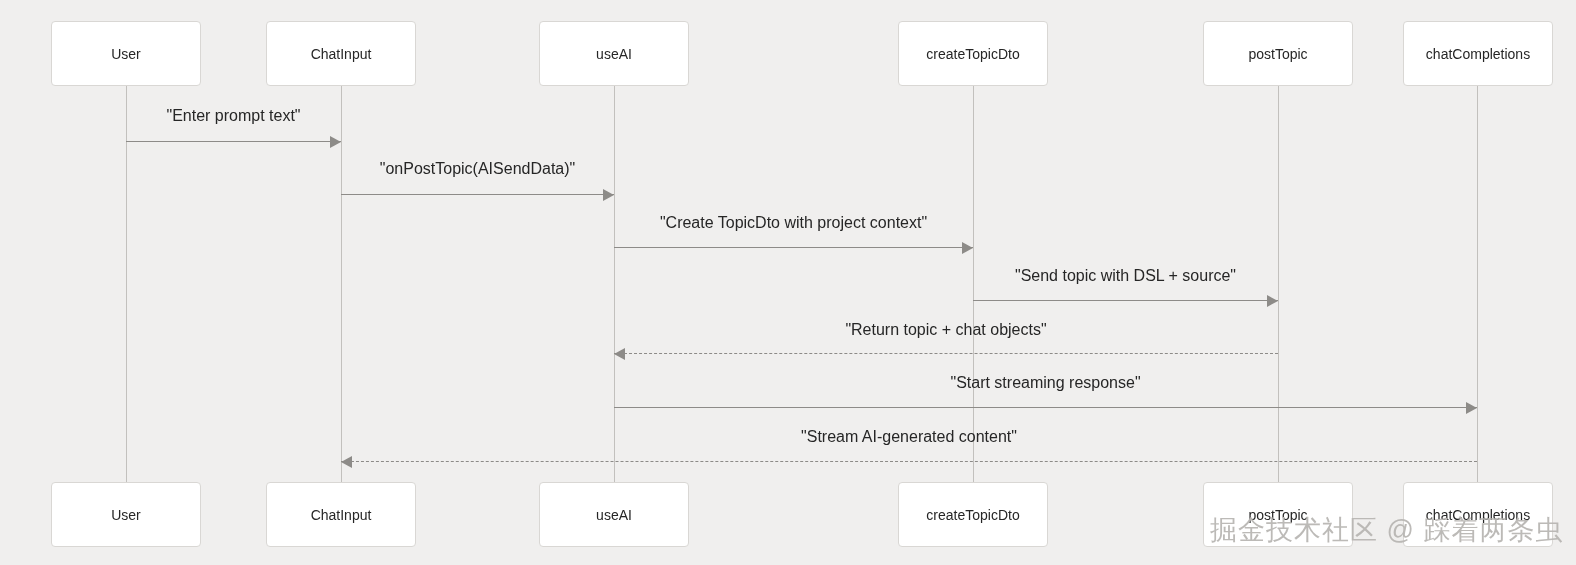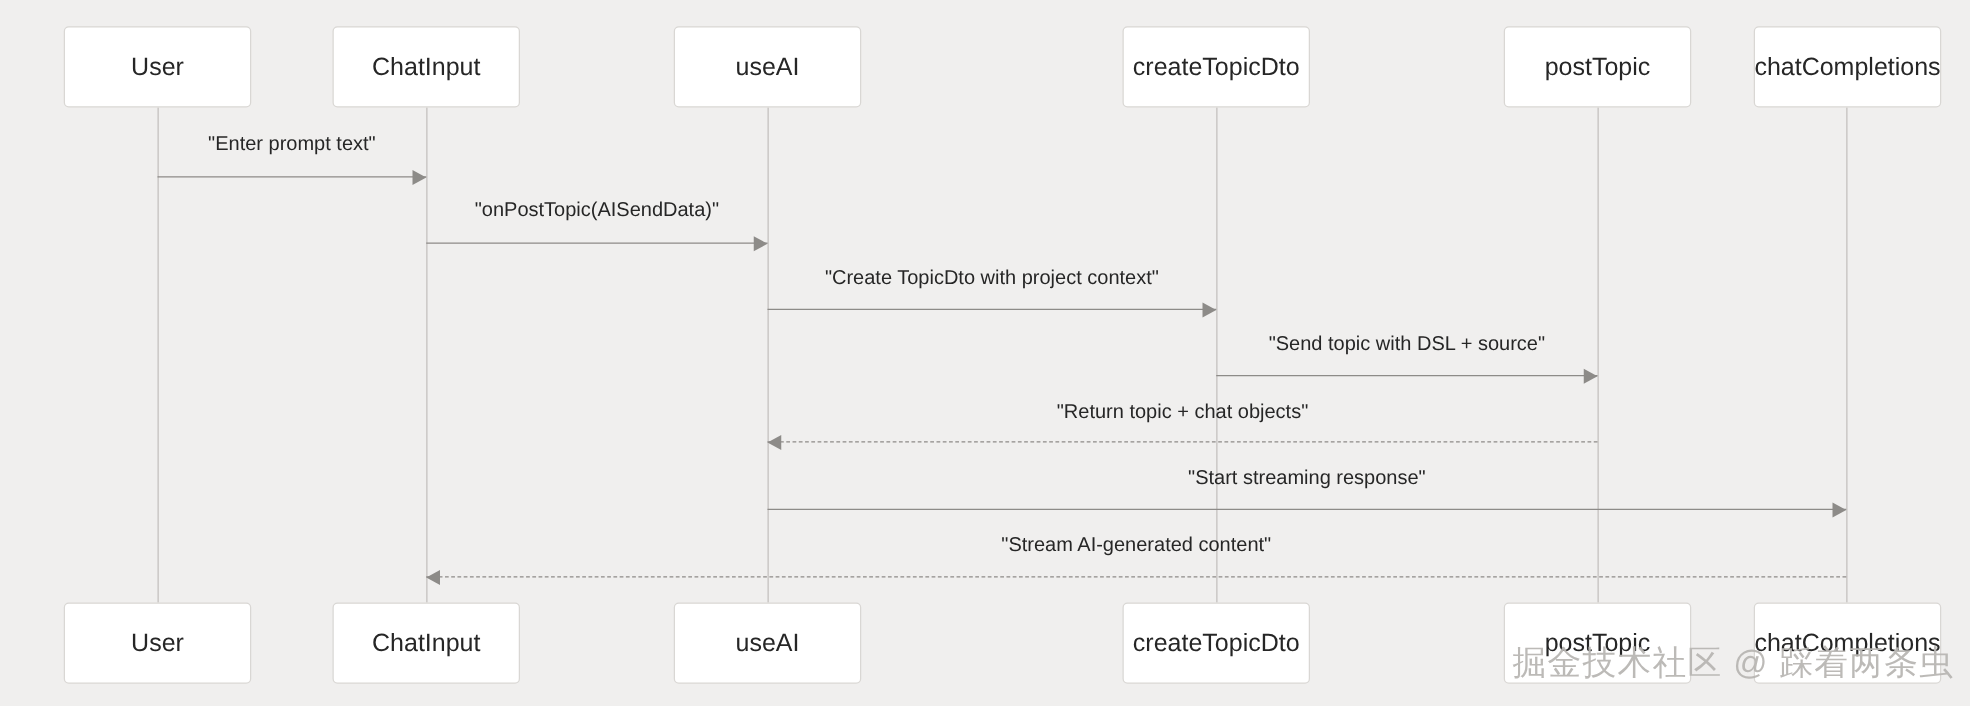--- a/index.html
+++ b/index.html
@@ -23,21 +23,21 @@
     border: 1px solid #d9d7d4;
     border-radius: 4px;
     box-sizing: border-box;
     display: flex;
     align-items: center;
     justify-content: center;
     box-shadow: 0 0 0 0 rgba(0,0,0,0);
   }
   .actor-label {
     font-family: "Liberation Sans", sans-serif;
-    font-size: 20px;
+    font-size: 14px;
     color: #262626;
     line-height: 1;
     white-space: nowrap;
   }
   .lifeline {
     position: absolute;
     width: 0;
     border-left: 1px solid #c2c0bd;
   }
   .msg-label {

